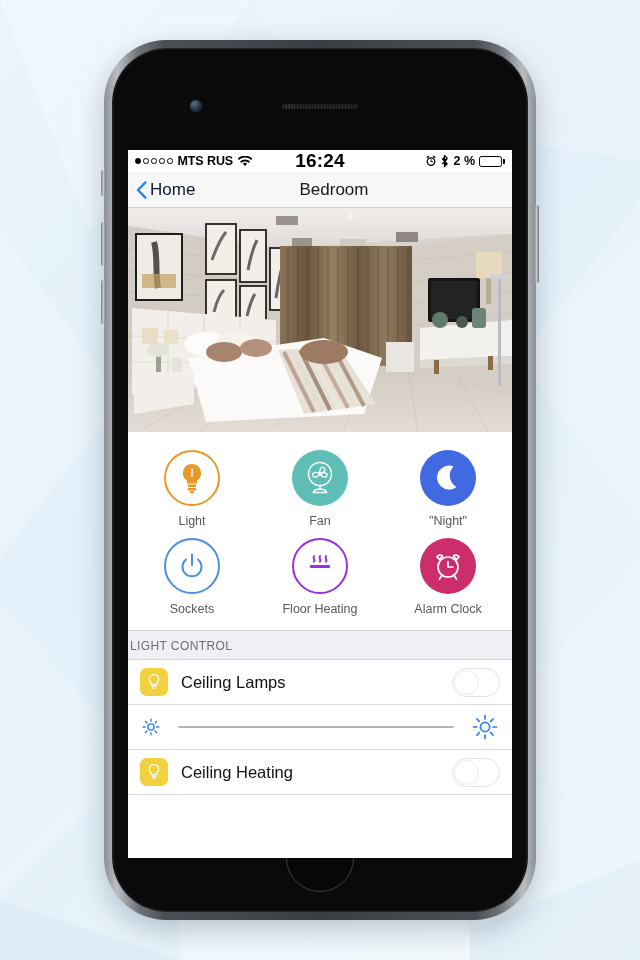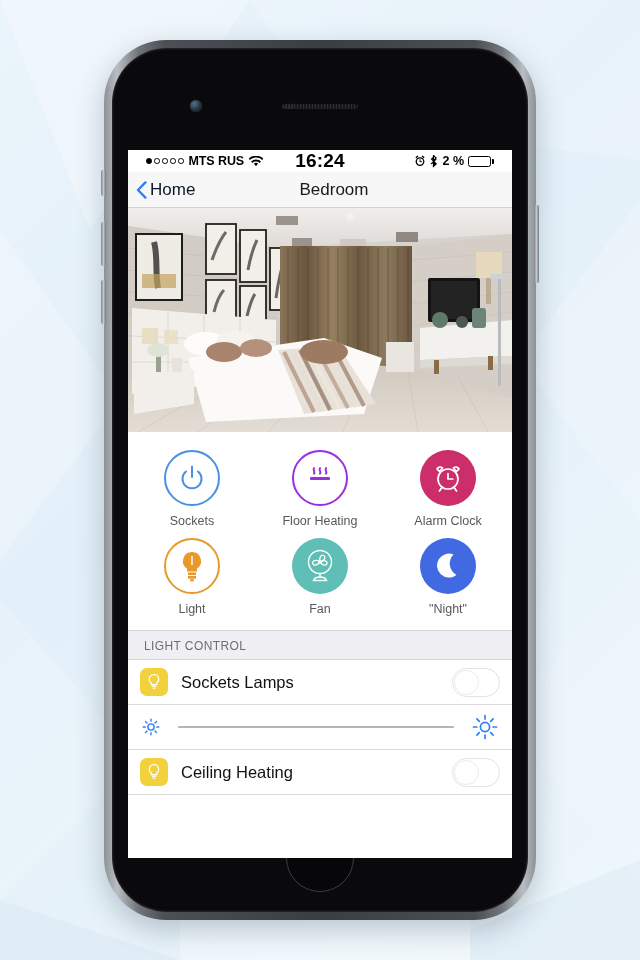--- a/index.html
+++ b/index.html
@@ -56,21 +56,21 @@
 
   
   .screen {
     position:absolute; left:24px; top:110px; width:384px; height:708px;
     background:#fff; overflow:hidden;
   }
 
   
   .statusbar {
     height:22px; background:#fff; display:flex; align-items:center;
-    padding:0 18px; font-size:12.5px; font-weight:bold; color:#000;
+    padding:0 7px; font-size:12.5px; font-weight:bold; color:#000;
   }
   .sb-left  { display:flex; align-items:center; gap:5px; flex:1; }
   .sb-mid   { font-size:19px; letter-spacing:.2px; }
   .sb-right { display:flex; align-items:center; gap:4px; flex:1; justify-content:flex-end; }
   .dots { display:flex; gap:2.5px; align-items:center; }
   .dot { width:5.5px; height:5.5px; border-radius:50%; border:1px solid #000; }
   .dot.on { background:#000; }
   .carrier { font-size:12.5px; font-weight:bold; letter-spacing:-.1px; }
   .batt { display:flex; align-items:center; gap:1px; }
   .batt-body { width:23px; height:11px; border:1.2px solid #000; border-radius:2.5px; padding:1px; }
@@ -95,21 +95,21 @@
   
   .scenes { padding:14px 0 8px; background:#fff; }
   .scene-row { display:flex; }
   .scene { flex:1; display:flex; flex-direction:column; align-items:center; cursor:pointer; padding:4px 0 6px; }
   .scene-ic { width:56px; height:56px; border-radius:50%; display:flex; align-items:center; justify-content:center; }
   .scene-lbl { margin-top:8px; font-size:12.5px; color:#55585c; }
 
   
   .sec-head {
     background:#efeff4; border-top:.5px solid #d6d6da; border-bottom:.5px solid #d6d6da;
-    padding:8px 16px 6px; font-size:12px; color:#6d6d72; letter-spacing:.4px;
+    padding:8px 2px 6px; font-size:12px; color:#6d6d72; letter-spacing:.4px;
   }
 
   
   .row {
     background:#fff; display:flex; align-items:center;
     padding:0 12px; height:45px; border-bottom:.5px solid #d9d9de;
   }
   .row-ic { width:28px; height:28px; border-radius:7px; background:#f2d13c;
             display:flex; align-items:center; justify-content:center; flex:0 0 auto; }
   .row-lbl { flex:1; margin-left:13px; font-size:16.5px; color:#111; }
@@ -317,56 +317,20 @@
       <rect x="36" y="122" width="14" height="14" fill="#e8dcc0" opacity=".8"></rect>
 
       <rect x="370" y="68" width="3" height="110" fill="#b9bcbe"></rect>
       <rect x="362" y="66" width="18" height="5" fill="#cfd2d4"></rect>
     </svg>
 
     <div class="scenes">
       <div class="scene-row">
 
         <div class="scene">
-          <div class="scene-ic" style="border:2px solid #4a90e2;">
-            <svg width="30" height="30" viewBox="0 0 30 30">
-              <path d="M9 8.5a9.5 9.5 0 1 0 12 0" fill="none" stroke="#4a90e2" stroke-width="2" stroke-linecap="round"></path>
-              <path d="M15 3.5v10.5" stroke="#4a90e2" stroke-width="2" stroke-linecap="round"></path>
-            </svg>
-          </div>
-          <div class="scene-lbl">Sockets</div>
-        </div>
-
-        <div class="scene">
-          <div class="scene-ic" style="border:2px solid #9b2fe0;">
-            <svg width="30" height="26" viewBox="0 0 30 26">
-              <path d="M9 3c-1.6 2 1.6 3.6 0 5.6M15 3c-1.6 2 1.6 3.6 0 5.6M21 3c-1.6 2 1.6 3.6 0 5.6" fill="none" stroke="#9b2fe0" stroke-width="2" stroke-linecap="round"></path>
-              <rect x="5" y="12" width="20" height="3" rx="1" fill="#9b2fe0"></rect>
-            </svg>
-          </div>
-          <div class="scene-lbl">Floor Heating</div>
-        </div>
-
-        <div class="scene">
-          <div class="scene-ic" style="background:#cc2d6b;">
-            <svg width="32" height="32" viewBox="0 0 32 32">
-              <circle cx="16" cy="17" r="10" fill="none" stroke="#fff" stroke-width="1.7"></circle>
-              <path d="M16 11.5V17h4.8" fill="none" stroke="#fff" stroke-width="1.7" stroke-linecap="round"></path>
-              <path d="M7.5 9.5 5 6.8c1.2-2 4-2.4 5.6-.8z" fill="none" stroke="#fff" stroke-width="1.7" stroke-linejoin="round"></path>
-              <path d="M24.5 9.5 27 6.8c-1.2-2-4-2.4-5.6-.8z" fill="none" stroke="#fff" stroke-width="1.7" stroke-linejoin="round"></path>
-              <path d="M9.5 26 7.5 29M22.5 26l2 3" stroke="#fff" stroke-width="1.7" stroke-linecap="round"></path>
-            </svg>
-          </div>
-          <div class="scene-lbl">Alarm Clock</div>
-        </div>
-      </div>
-
-      <div class="scene-row">
-
-        <div class="scene">
           <div class="scene-ic" style="border:2px solid #e8992a;">
             <svg width="30" height="32" viewBox="0 0 30 32">
               <path d="M15 2a9 9 0 0 0-5 16.5v3h10v-3A9 9 0 0 0 15 2z" fill="#e8992a"></path>
               <rect x="11" y="22.5" width="8" height="2.6" fill="#e8992a"></rect>
               <rect x="11" y="26" width="8" height="2.6" fill="#e8992a"></rect>
               <rect x="13.2" y="29" width="3.6" height="2.4" fill="#e8992a"></rect>
               <path d="M15 6v9" stroke="#fff" stroke-width="1.4"></path>
             </svg>
           </div>
           <div class="scene-lbl">Light</div>
@@ -389,33 +353,69 @@
 
         <div class="scene">
           <div class="scene-ic" style="background:#4169e1;">
             <svg width="30" height="30" viewBox="0 0 30 30">
               <path d="M20.5 3.5a12 12 0 1 0 3 20.5A13 13 0 0 1 20.5 3.5z" fill="#fff"></path>
             </svg>
           </div>
           <div class="scene-lbl">"Night"</div>
         </div>
       </div>
+
+      <div class="scene-row">
+
+        <div class="scene">
+          <div class="scene-ic" style="border:2px solid #4a90e2;">
+            <svg width="30" height="30" viewBox="0 0 30 30">
+              <path d="M9 8.5a9.5 9.5 0 1 0 12 0" fill="none" stroke="#4a90e2" stroke-width="2" stroke-linecap="round"></path>
+              <path d="M15 3.5v10.5" stroke="#4a90e2" stroke-width="2" stroke-linecap="round"></path>
+            </svg>
+          </div>
+          <div class="scene-lbl">Sockets</div>
+        </div>
+
+        <div class="scene">
+          <div class="scene-ic" style="border:2px solid #9b2fe0;">
+            <svg width="30" height="26" viewBox="0 0 30 26">
+              <path d="M9 3c-1.6 2 1.6 3.6 0 5.6M15 3c-1.6 2 1.6 3.6 0 5.6M21 3c-1.6 2 1.6 3.6 0 5.6" fill="none" stroke="#9b2fe0" stroke-width="2" stroke-linecap="round"></path>
+              <rect x="5" y="12" width="20" height="3" rx="1" fill="#9b2fe0"></rect>
+            </svg>
+          </div>
+          <div class="scene-lbl">Floor Heating</div>
+        </div>
+
+        <div class="scene">
+          <div class="scene-ic" style="background:#cc2d6b;">
+            <svg width="32" height="32" viewBox="0 0 32 32">
+              <circle cx="16" cy="17" r="10" fill="none" stroke="#fff" stroke-width="1.7"></circle>
+              <path d="M16 11.5V17h4.8" fill="none" stroke="#fff" stroke-width="1.7" stroke-linecap="round"></path>
+              <path d="M7.5 9.5 5 6.8c1.2-2 4-2.4 5.6-.8z" fill="none" stroke="#fff" stroke-width="1.7" stroke-linejoin="round"></path>
+              <path d="M24.5 9.5 27 6.8c-1.2-2-4-2.4-5.6-.8z" fill="none" stroke="#fff" stroke-width="1.7" stroke-linejoin="round"></path>
+              <path d="M9.5 26 7.5 29M22.5 26l2 3" stroke="#fff" stroke-width="1.7" stroke-linecap="round"></path>
+            </svg>
+          </div>
+          <div class="scene-lbl">Alarm Clock</div>
+        </div>
+      </div>
     </div>
 
     <div class="sec-head">LIGHT CONTROL</div>
 
     <div class="row">
       <div class="row-ic">
         <svg width="14" height="18" viewBox="0 0 14 18">
           <path d="M7 1.5A4.7 4.7 0 0 0 4.3 10v1.6h5.4V10A4.7 4.7 0 0 0 7 1.5z" fill="none" stroke="#fff" stroke-width="1.2"></path>
           <rect x="4.6" y="12.6" width="4.8" height="1.2" fill="#fff"></rect>
           <rect x="5.6" y="14.6" width="2.8" height="1.2" fill="#fff"></rect>
         </svg>
       </div>
-      <div class="row-lbl">Sockets Lamps</div>
+      <div class="row-lbl">Ceiling Lamps</div>
       <div class="toggle">
           <span class="knob"></span>
         </div>
     </div>
 
     <div class="slider-row">
       <svg width="18" height="18" viewBox="0 0 18 18">
         <circle cx="9" cy="9" r="3.1" fill="none" stroke="#2d7ff9" stroke-width="1.4"></circle>
         <g stroke="#2d7ff9" stroke-width="1.4" stroke-linecap="round">
           <path d="M9 1.2v2.1M9 14.7v2.1M1.2 9h2.1M14.7 9h2.1M3.5 3.5l1.5 1.5M13 13l1.5 1.5M14.5 3.5 13 5M5 13l-1.5 1.5"></path>

